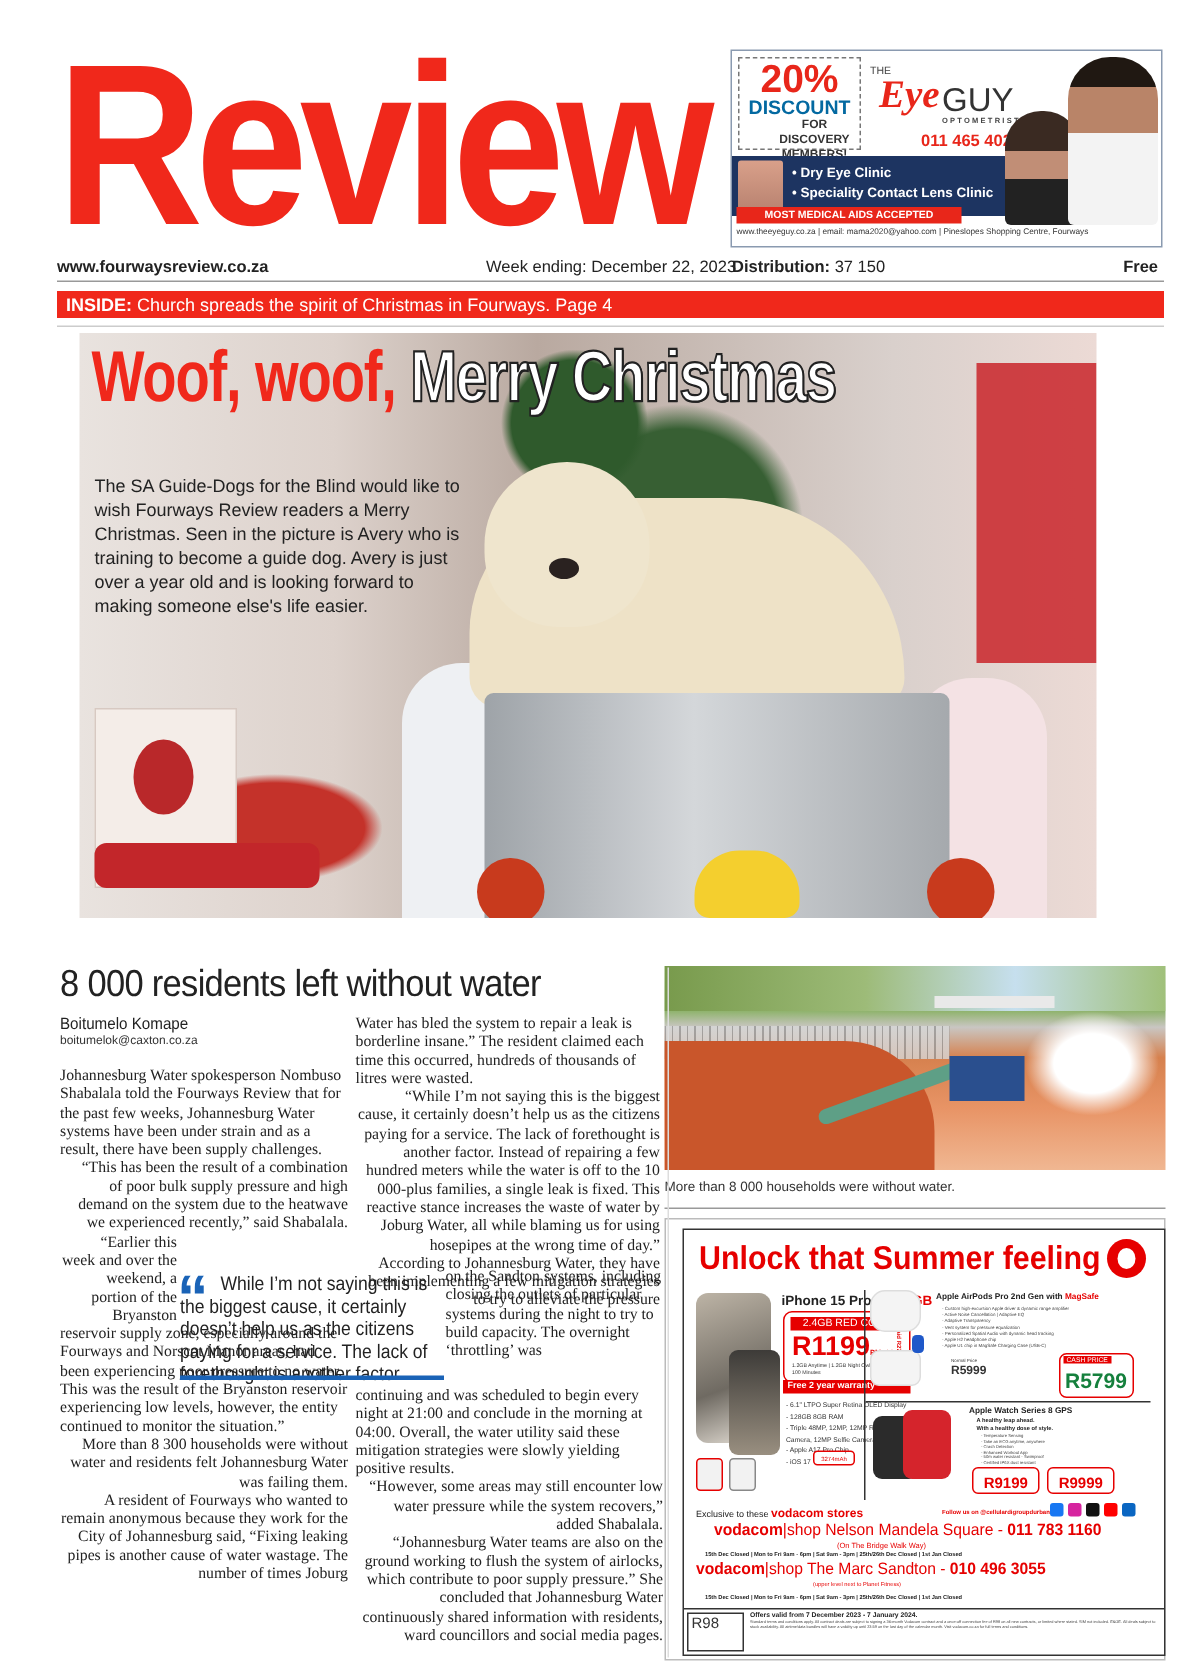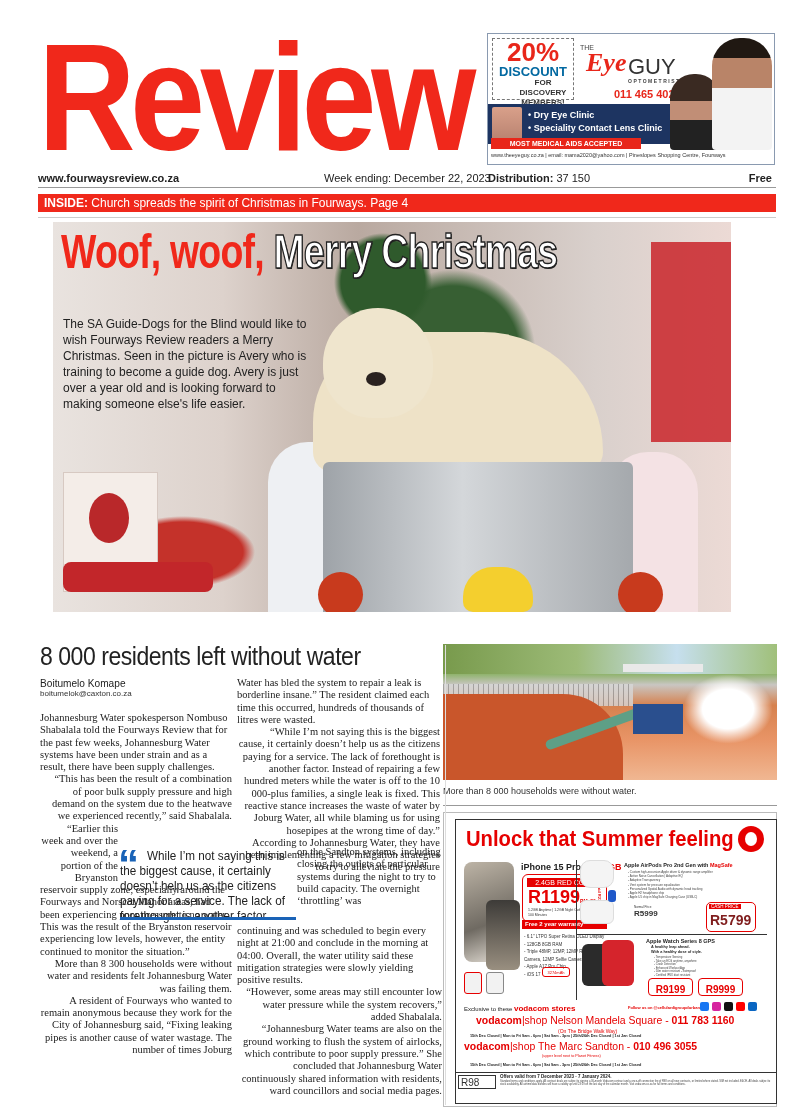--- a/index.html
+++ b/index.html
@@ -127,21 +127,21 @@
   .v-ap1 { position: absolute; left: 0; top: 0; width: 34px; height: 28px; background: #f4f4f4; border-radius: 10px; border: 1px solid #ddd; }
   .v-ap2 { position: absolute; left: 0; top: 40px; width: 34px; height: 24px; background: #f4f4f4; border-radius: 6px; border: 1px solid #ddd; }
   .v-bt { position: absolute; left: 28px; top: 30px; width: 8px; height: 12px; background: #1f58c9; border-radius: 3px; }
   .v-ap-title { position: absolute; left: 168px; top: 42px; font: bold 5.5px "Liberation Sans", sans-serif; color: #222; white-space: nowrap; }
   .v-ap-title .r { color: #e60000; }
   .v-ap-list { position: absolute; left: 172px; top: 50px; font: 3px "Liberation Sans", sans-serif; color: #444; line-height: 4.2px; }
   .v-normal { position: absolute; left: 178px; top: 85px; font: 3px "Liberation Sans", sans-serif; color: #333; }
   .v-r5999 { position: absolute; left: 178px; top: 89px; font: bold 8px "Liberation Sans", sans-serif; color: #333; }
   .v-cashbox { position: absolute; left: 250px; top: 82px; width: 50px; height: 30px; border: 1px solid #e60000; border-radius: 5px; }
   .v-cash-lbl { position: absolute; left: 2px; top: 1px; background: #e60000; color: #fff; font: 4.5px "Liberation Sans", sans-serif; padding: 0 2px; }
-  .v-r5799 { position: absolute; left: 3px; top: 9px; font: bold 14px "Liberation Sans", sans-serif; color: #7f1d1d; }
+  .v-r5799 { position: absolute; left: 3px; top: 9px; font: bold 14px "Liberation Sans", sans-serif; color: #15803d; }
   .v-hline { position: absolute; left: 121px; top: 114px; width: 190px; height: 1px; background: #333; }
   .v-watch { position: absolute; left: 126px; top: 120px; width: 60px; height: 50px; }
   .v-w1 { position: absolute; left: 0; top: 4px; width: 30px; height: 42px; background: #2b2b2b; border-radius: 6px; }
   .v-w2 { position: absolute; left: 20px; top: 0; width: 32px; height: 46px; background: #d5242c; border-radius: 6px; }
   .v-aw-title { position: absolute; left: 190px; top: 118px; font: bold 5.5px "Liberation Sans", sans-serif; color: #222; }
   .v-aw-sub { position: absolute; left: 195px; top: 125px; font: bold 3.8px "Liberation Sans", sans-serif; color: #222; line-height: 5px; }
   .v-aw-list { position: absolute; left: 198px; top: 136px; font: 2.8px "Liberation Sans", sans-serif; color: #444; line-height: 3.6px; }
   .v-r9199 { position: absolute; left: 192px; top: 158px; width: 45px; height: 18px; border: 1px solid #e60000; border-radius: 4px; font: bold 10px "Liberation Sans", sans-serif; color: #e60000; text-align: center; line-height: 22px; }
   .v-r9999 { position: absolute; left: 242px; top: 158px; width: 45px; height: 18px; border: 1px solid #e60000; border-radius: 4px; font: bold 10px "Liberation Sans", sans-serif; color: #e60000; text-align: center; line-height: 22px; }
   .v-excl { position: absolute; left: 8px; top: 184px; font: 6px "Liberation Sans", sans-serif; color: #222; white-space: nowrap; }
@@ -150,21 +150,21 @@
   .v-socials { position: absolute; left: 244px; top: 182px; display: flex; gap: 3px; }
   .v-soc { width: 9px; height: 9px; border-radius: 2px; }
   .v-shop1 { position: absolute; left: 20px; top: 194px; font: 11px "Liberation Sans", sans-serif; color: #e60000; white-space: nowrap; transform: scaleX(.95); transform-origin: left top; }
   .v-shop1 b { font-weight: bold; }
   .v-sub1 { position: absolute; left: 102px; top: 208px; font: 5px "Liberation Sans", sans-serif; color: #e60000; }
   .v-hours { position: absolute; left: 14px; font: bold 3.8px "Liberation Sans", sans-serif; color: #222; white-space: nowrap; }
   .v-shop2 { position: absolute; left: 8px; top: 220px; font: 11px "Liberation Sans", sans-serif; color: #e60000; white-space: nowrap; transform: scaleX(.95); transform-origin: left top; }
   .v-shop2 b { font-weight: bold; }
   .v-sub2 { position: absolute; left: 86px; top: 234px; font: 3.8px "Liberation Sans", sans-serif; color: #e60000; }
   .v-legal { position: absolute; left: 0; top: 252px; width: 322px; height: 33px; border-top: 1px solid #333; }
-  .v-r98 { position: absolute; left: 2px; top: 2px; width: 38px; height: 14px; border: 1px solid #333; font: 10px "Liberation Sans", sans-serif; color: #333; line-height: 14px; padding-left: 2px; }
+  .v-r98 { position: absolute; left: 2px; top: 2px; width: 38px; height: 26px; border: 1px solid #333; font: 10px "Liberation Sans", sans-serif; color: #333; line-height: 14px; padding-left: 2px; }
   .v-valid { position: absolute; left: 44px; top: 1px; font: bold 4.5px "Liberation Sans", sans-serif; color: #222; white-space: nowrap; }
   .v-fine { position: absolute; left: 44px; top: 7px; width: 272px; font: 2.6px "Liberation Sans", sans-serif; color: #444; line-height: 3.3px; }
 </style>
 </head>
 <body>
 
 <div class="masthead">
   <div class="review">Review</div>
 </div>
 

